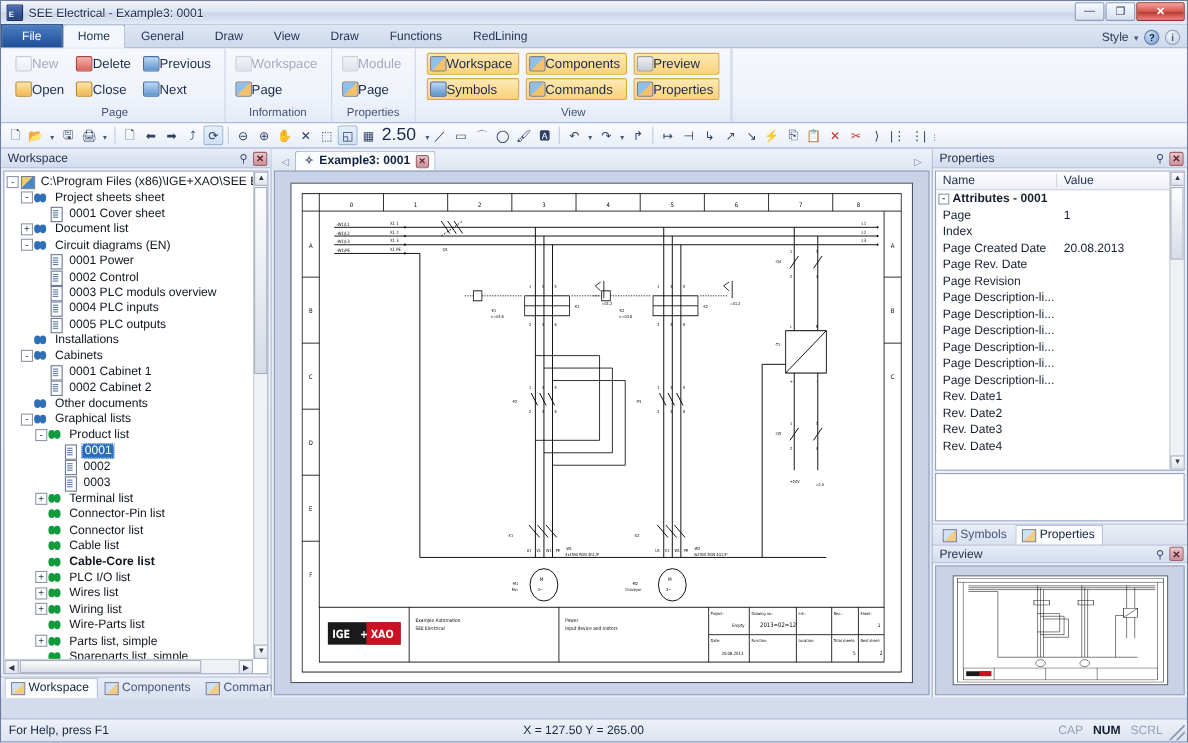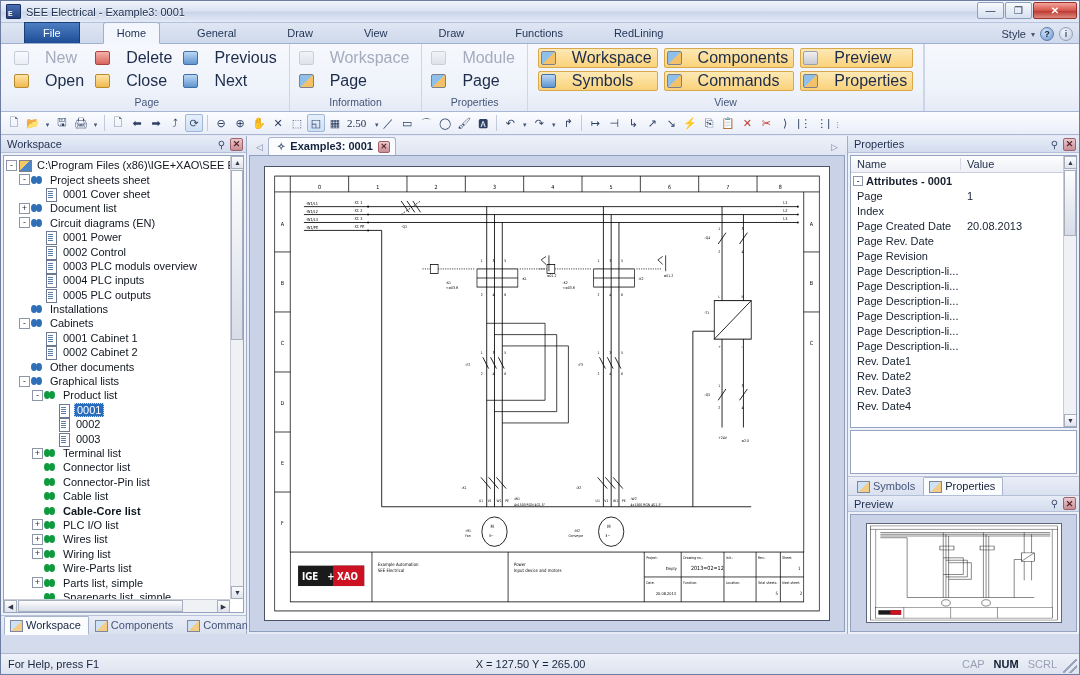--- a/index.html
+++ b/index.html
@@ -68,21 +68,20 @@
     padding-left: 0;
     border-bottom: 1px solid #9fb0cf;
   }
   .rtab {
     padding: 3px 13px 3px 13px;
     font-size: 11px; color: #1f3253;
     border: 1px solid transparent;
     border-bottom: none;
     line-height: 14px;
     cursor: default;
-    margin-left: 23px;
   }
   .rtab.file {
     background: linear-gradient(180deg,#4d7ec2,#1d4d96);
     color: #fff; font-weight: normal;
     padding: 3px 18px;
     border: 1px solid #1a3f77; border-bottom: none;
   }
   .rtab.active {
     background: #f3f6fc;
     border: 1px solid #9fb0cf;
@@ -119,22 +118,22 @@
     border-right: 1px solid #ccd6e8;
   }
   .rgroup:last-child { border-right: none; }
   .rgroup-body { display: flex; flex: 1; gap: 2px; }
   .rgroup-label {
     text-align: center; font-size: 10.5px; color: #45567a;
     padding-bottom: 3px; height: 15px;
   }
   .rcol { display: flex; flex-direction: column; justify-content: flex-start; gap: 3px; }
   .ritem {
-    display: flex; align-items: center; gap: 16px;
-    font-size: 16px; color: #1c2c4a;
+    display: flex; align-items: center; gap: 0;
+    font-size: 12px; color: #1c2c4a;
     padding: 2px 5px 2px 2px;
     white-space: nowrap;
     border: 1px solid transparent;
     border-radius: 2px;
     height: 20px;
   }
   .ritem.disabled { color: #a3abbd; }
   .ritem.toggled {
     background: linear-gradient(180deg,#fde9b5,#fbd27a);
     border: 1px solid #d9a84a;
@@ -167,21 +166,21 @@
   }
   .tbtn {
     width: 18px; height: 18px;
     display: flex; align-items: center; justify-content: center;
     font-size: 11px; color: #2e4063;
     border: 1px solid transparent; border-radius: 2px;
   }
   .tbtn.on { border-color: #9fb6d8; background: linear-gradient(180deg,#e6f0fc,#cfe0f5); }
   .tsep { width: 1px; height: 16px; background: #c2cbdd; margin: 0 3px; }
   .tcaret { font-size: 7px; color: #46577a; width: 9px; display:flex; align-items:flex-end; justify-content:center; height:18px; padding-bottom:3px;}
-  .tval { font-size: 11px; color: #1d2c49; padding: 0 2px; font-family: Liberation Serif, serif; }
+  .tval { font-size: 16px; color: #1d2c49; padding: 0 2px; }
 
   
   .main {
     position: absolute;
     top: 135px; left: 0; right: 0; bottom: 40px;
     display: flex;
   }
 
   
   .dock-left {
@@ -732,26 +731,26 @@
               <span class="tlabel">0003</span>
             </div>
             <div class="trow" style="padding-left: 26px;">
               <span class="texp">+</span>
               <span class="ticon gl-green"></span>
               <span class="tlabel">Terminal list</span>
             </div>
             <div class="trow" style="padding-left: 26px;">
               <span class="tspacer"></span>
               <span class="ticon gl-green"></span>
+              <span class="tlabel">Connector-Pin list</span>
+            </div>
+            <div class="trow" style="padding-left: 26px;">
+              <span class="tspacer"></span>
+              <span class="ticon gl-green"></span>
               <span class="tlabel">Connector list</span>
-            </div>
-            <div class="trow" style="padding-left: 26px;">
-              <span class="tspacer"></span>
-              <span class="ticon gl-green"></span>
-              <span class="tlabel">Connector-Pin list</span>
             </div>
             <div class="trow" style="padding-left: 26px;">
               <span class="tspacer"></span>
               <span class="ticon gl-green"></span>
               <span class="tlabel">Cable list</span>
             </div>
             <div class="trow" style="padding-left: 26px; font-weight: bold;">
               <span class="tspacer"></span>
               <span class="ticon gl-green"></span>
               <span class="tlabel">Cable-Core list</span>

